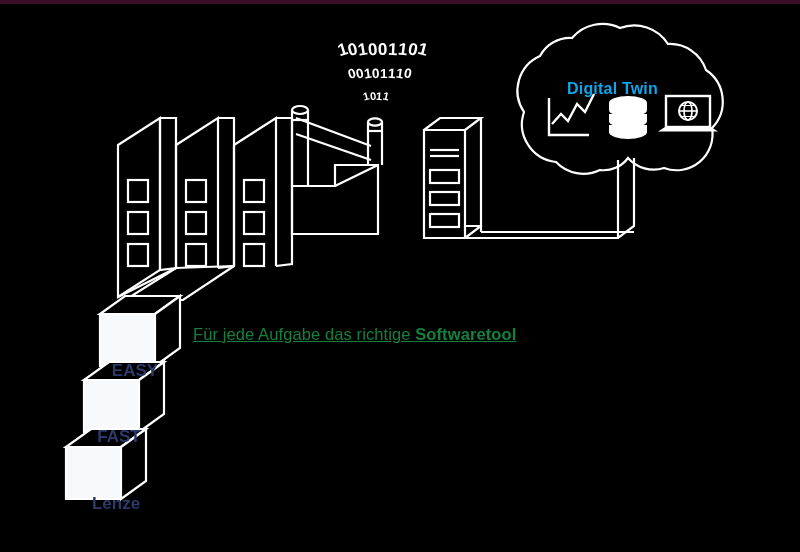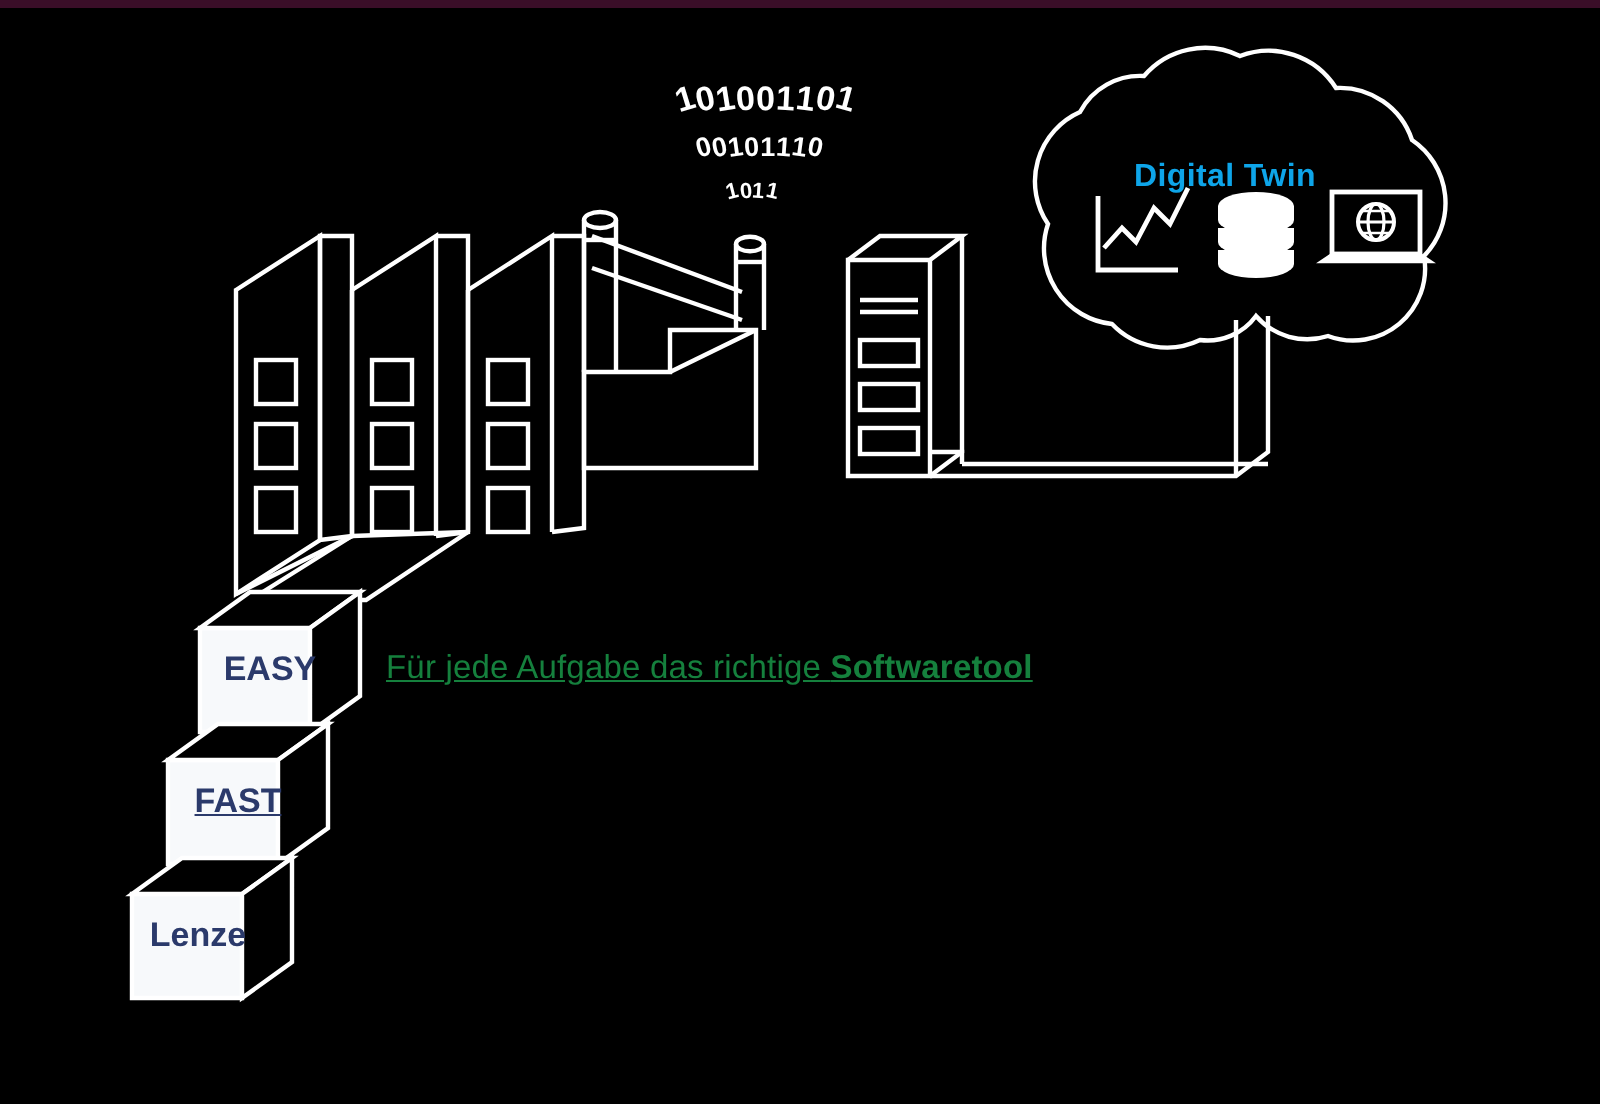--- a/index.html
+++ b/index.html
@@ -43,24 +43,25 @@
   #msg-3a { left: 168px; top: 437px; }
   #msg-3b { left: 168px; top: 474px; }
 
   .cube-label {
     position: absolute;
     color: #2b3a6b;
     font-weight: 700;
     font-size: 17px;
     text-align: center;
     white-space: nowrap;
+    margin-top: 36px;
   }
   #label-easy { left: 106px; top: 325px; width: 58px; }
-  #label-fast { left: 90px; top: 391px; width: 58px; text-decoration: underline; }
-  #label-lenze { left: 68px; top: 458px; width: 62px; }
+  #label-fast { left: 90px; top: 391px; width: 58px; }
+  #label-lenze { left: 85px; top: 458px; width: 62px; }
 
   #digital-twin-label {
     position: absolute;
     left: 567px; top: 69px;
     color: #0ea5e9;
     font-weight: 700;
     font-size: 16px;
     letter-spacing: 0.2px;
     white-space: nowrap;
     margin-top: 11px;

